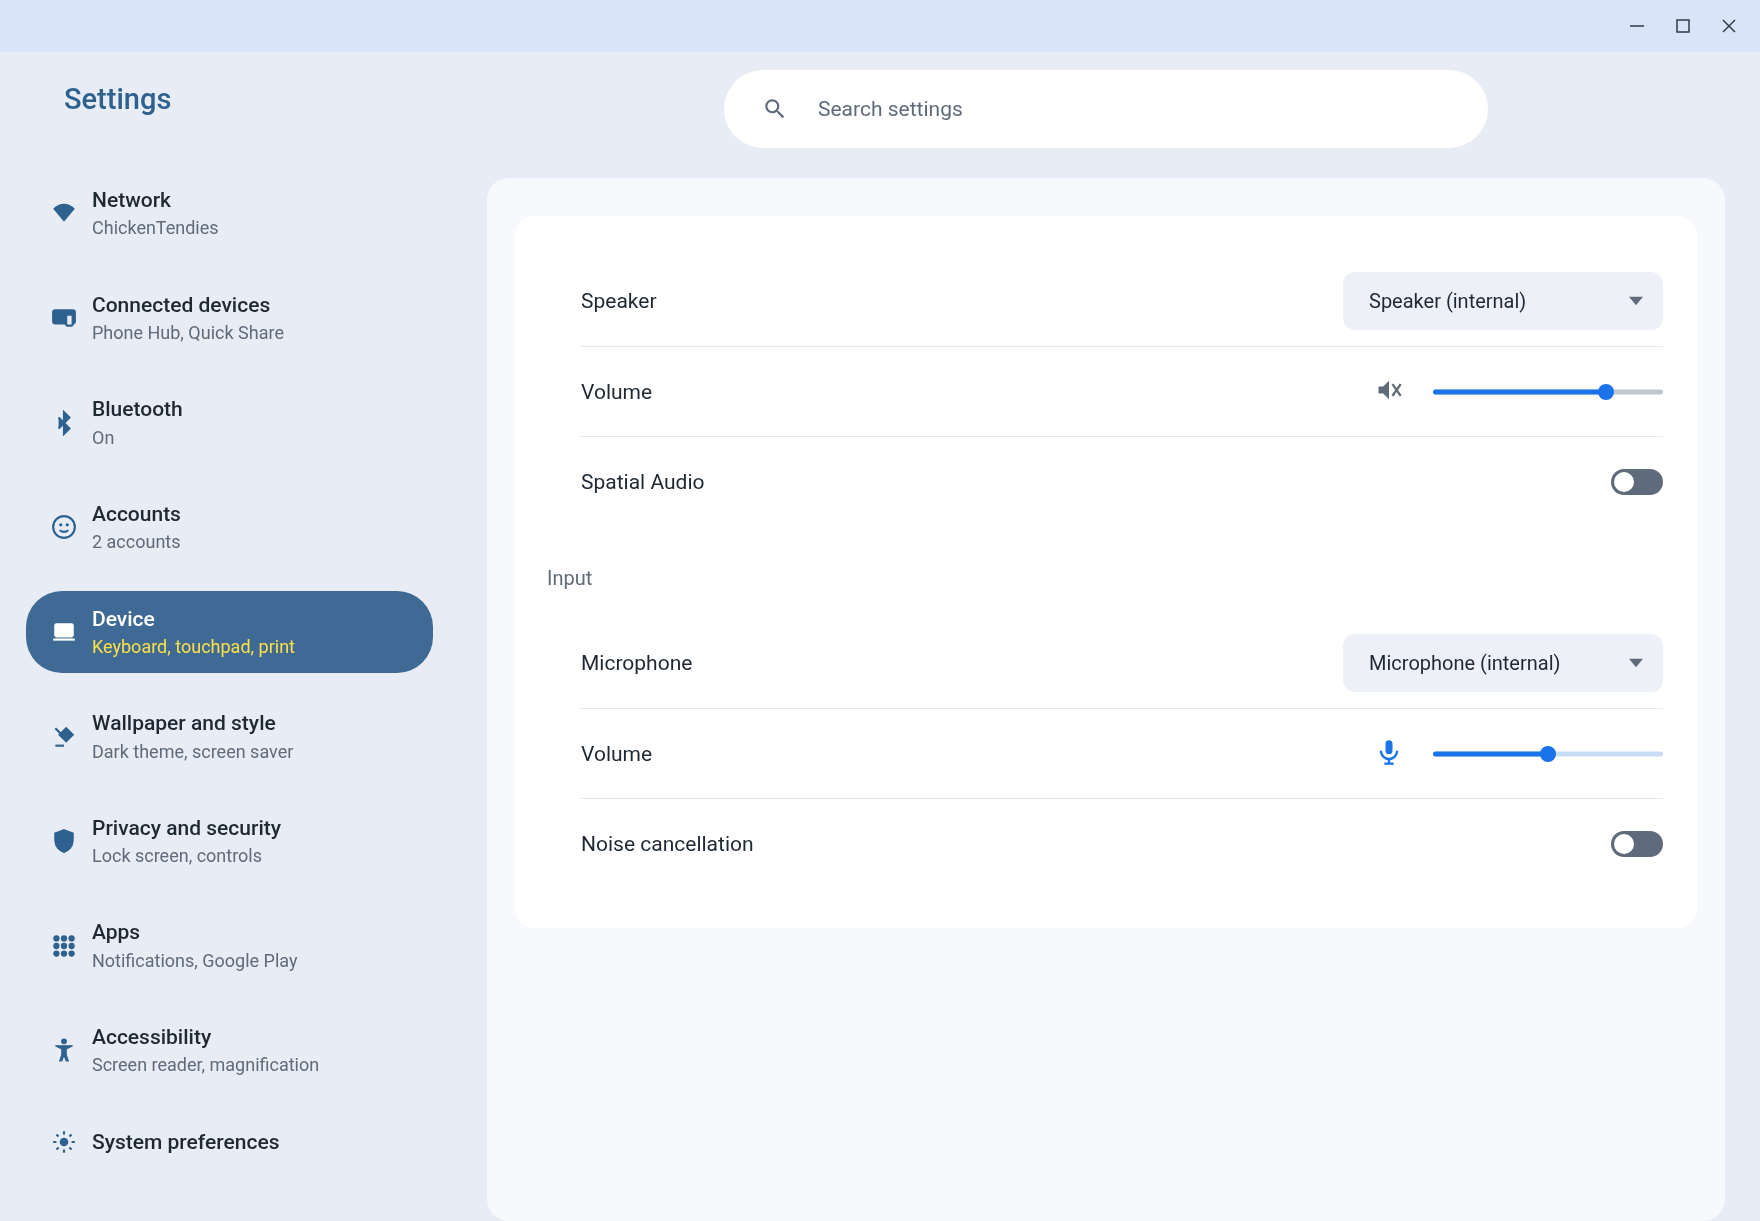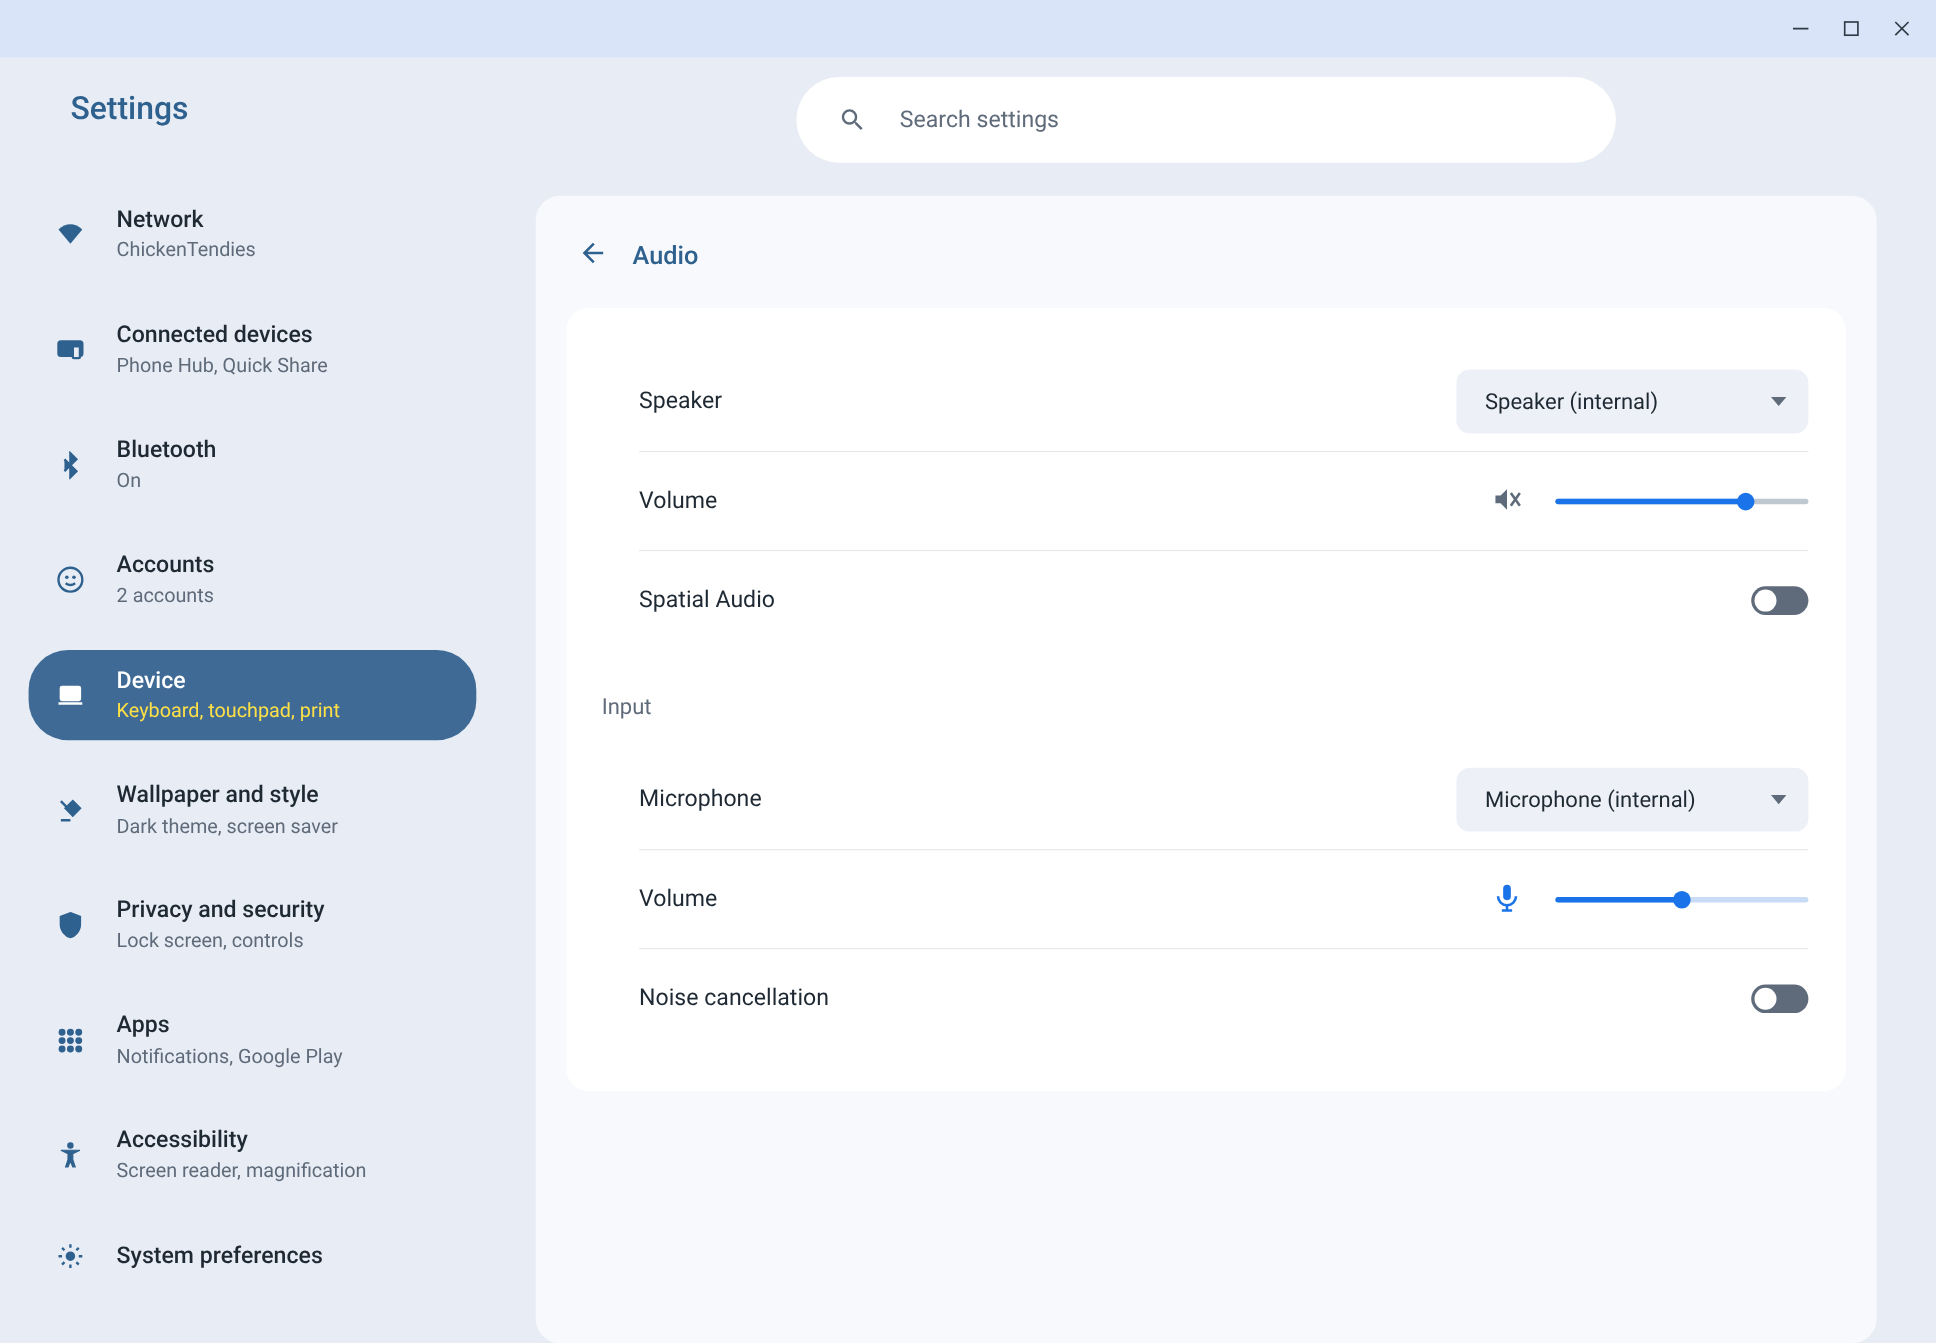--- a/index.html
+++ b/index.html
@@ -68,21 +68,21 @@
     padding-left: 64px;
     padding-bottom: 56px;
   }
   .nav {
     padding-left: 26px;
     padding-right: 54px;
   }
   .nav-item {
     display: flex;
     align-items: center;
-    gap: 28px;
+    gap: 14px;
     padding: 14px 24px;
     border-radius: 36px;
     cursor: pointer;
     margin-bottom: 22px;
   }
   .nav-item.active {
     background: var(--sidebar-active-bg);
   }
   .nav-icon { width: 28px; height: 28px; display:flex; align-items:center; justify-content:center; flex-shrink:0; }
   .nav-icon svg { width: 26px; height: 26px; fill: var(--brand-blue); stroke: var(--brand-blue); }
@@ -92,21 +92,21 @@
   .nav-sub   { font-size: 18px; color: var(--text-secondary); margin-top:2px; }
   .nav-item.active .nav-label { color: #ffffff; }
   .nav-item.active .nav-sub   { color: #fde047; }
 
   
   .main {
     flex: 1;
     display: flex;
     flex-direction: column;
     align-items: stretch;
-    padding-right: 54px;
+    padding-right: 35px;
     padding-left: 0;
   }
   
   .search-wrap {
     display: flex;
     justify-content: center;
     margin-top: 18px;
     margin-bottom: 30px;
     padding-left: 237px;
     padding-right: 237px;
@@ -413,28 +413,20 @@
       <div class="search-bar">
         <svg viewBox="0 0 24 24">
             <path d="M15.5 14h-.79l-.28-.27A6.471 6.471 0 0016 9.5 6.5 6.5 0 109.5 16a6.47 6.47 0 004.23-1.57l.27.28v.79L19 20.49 20.49 19 15.5 14zM9.5 14A4.5 4.5 0 119.5 5a4.5 4.5 0 010 9z"></path>
           </svg>
         <span>Search settings</span>
       </div>
     </div>
 
     <div class="content">
 
-      <div class="page-header">
-        <span class="back-btn">
-          <svg viewBox="0 0 24 24">
-              <path d="M20 11H7.83l5.59-5.59L12 4l-8 8 8 8 1.41-1.41L7.83 13H20z"></path>
-            </svg>
-        </span>
-        <span class="page-title">Audio</span>
-      </div>
 
       <div class="panel">
 
         <div class="rows">
 
           <div class="row">
             <span class="row-label">Speaker</span>
             <div class="dropdown">
               <span class="dropdown-label">Speaker (internal)</span>
               <svg viewBox="0 0 10 10">

